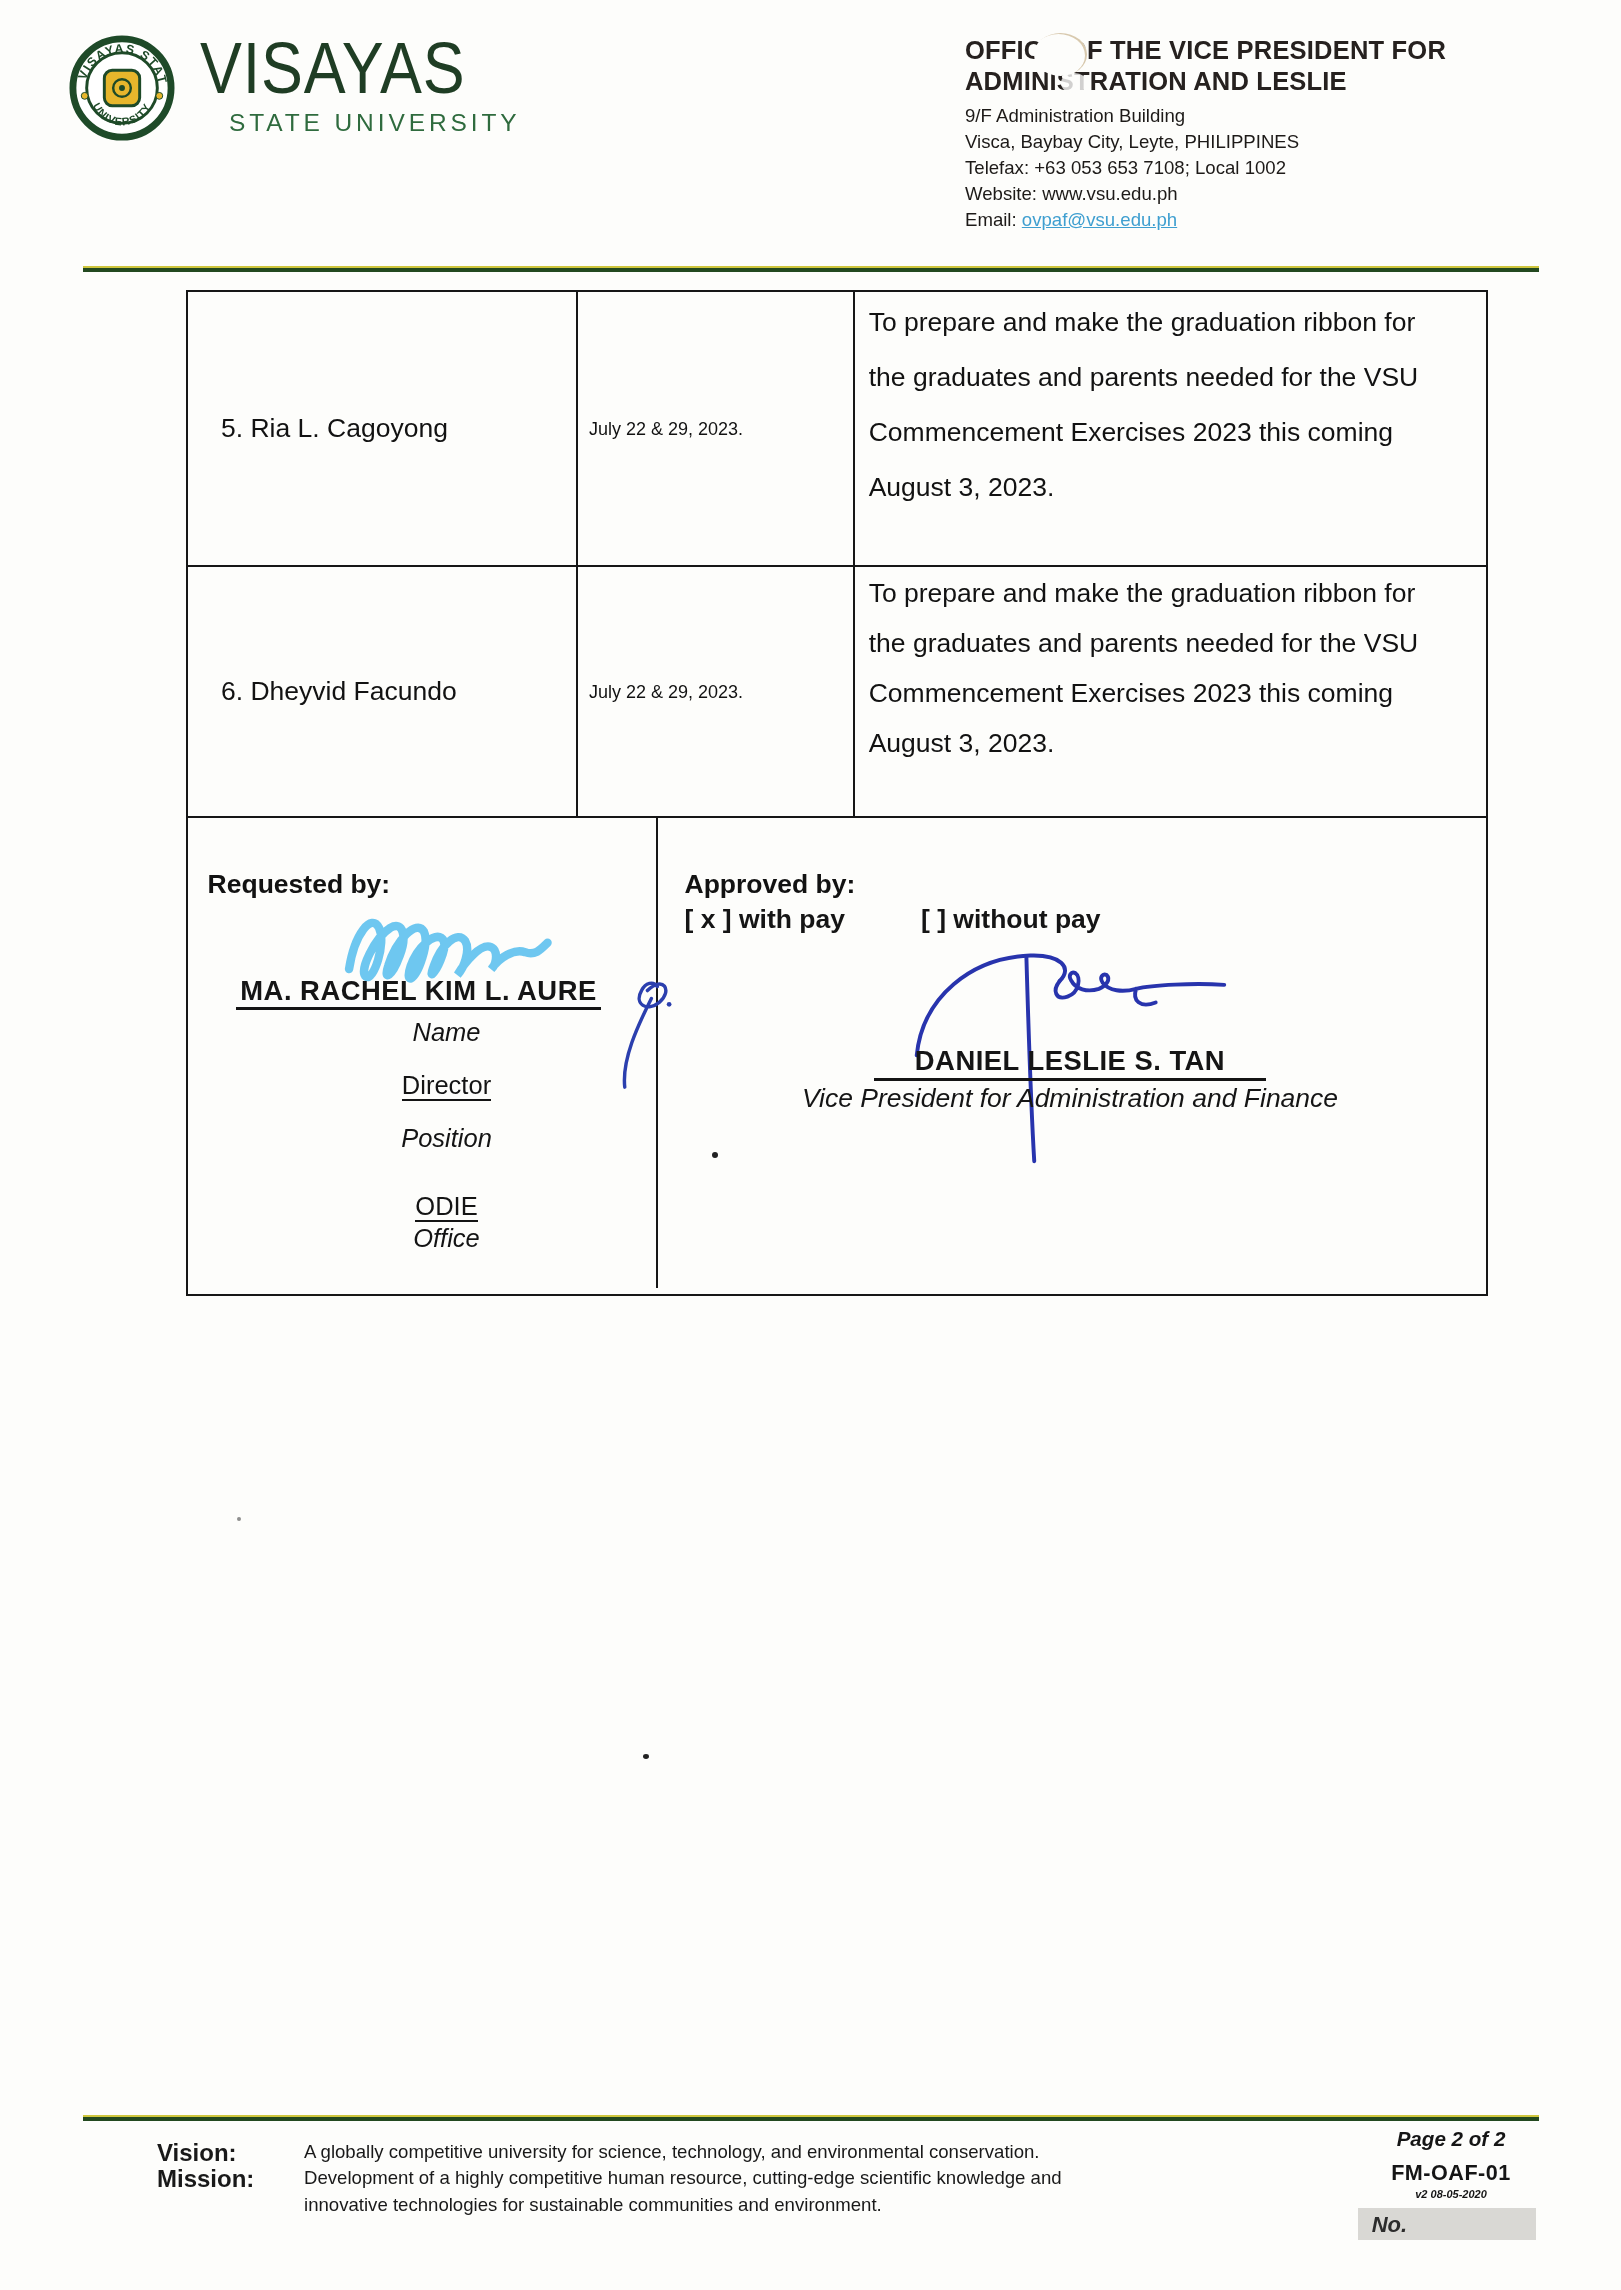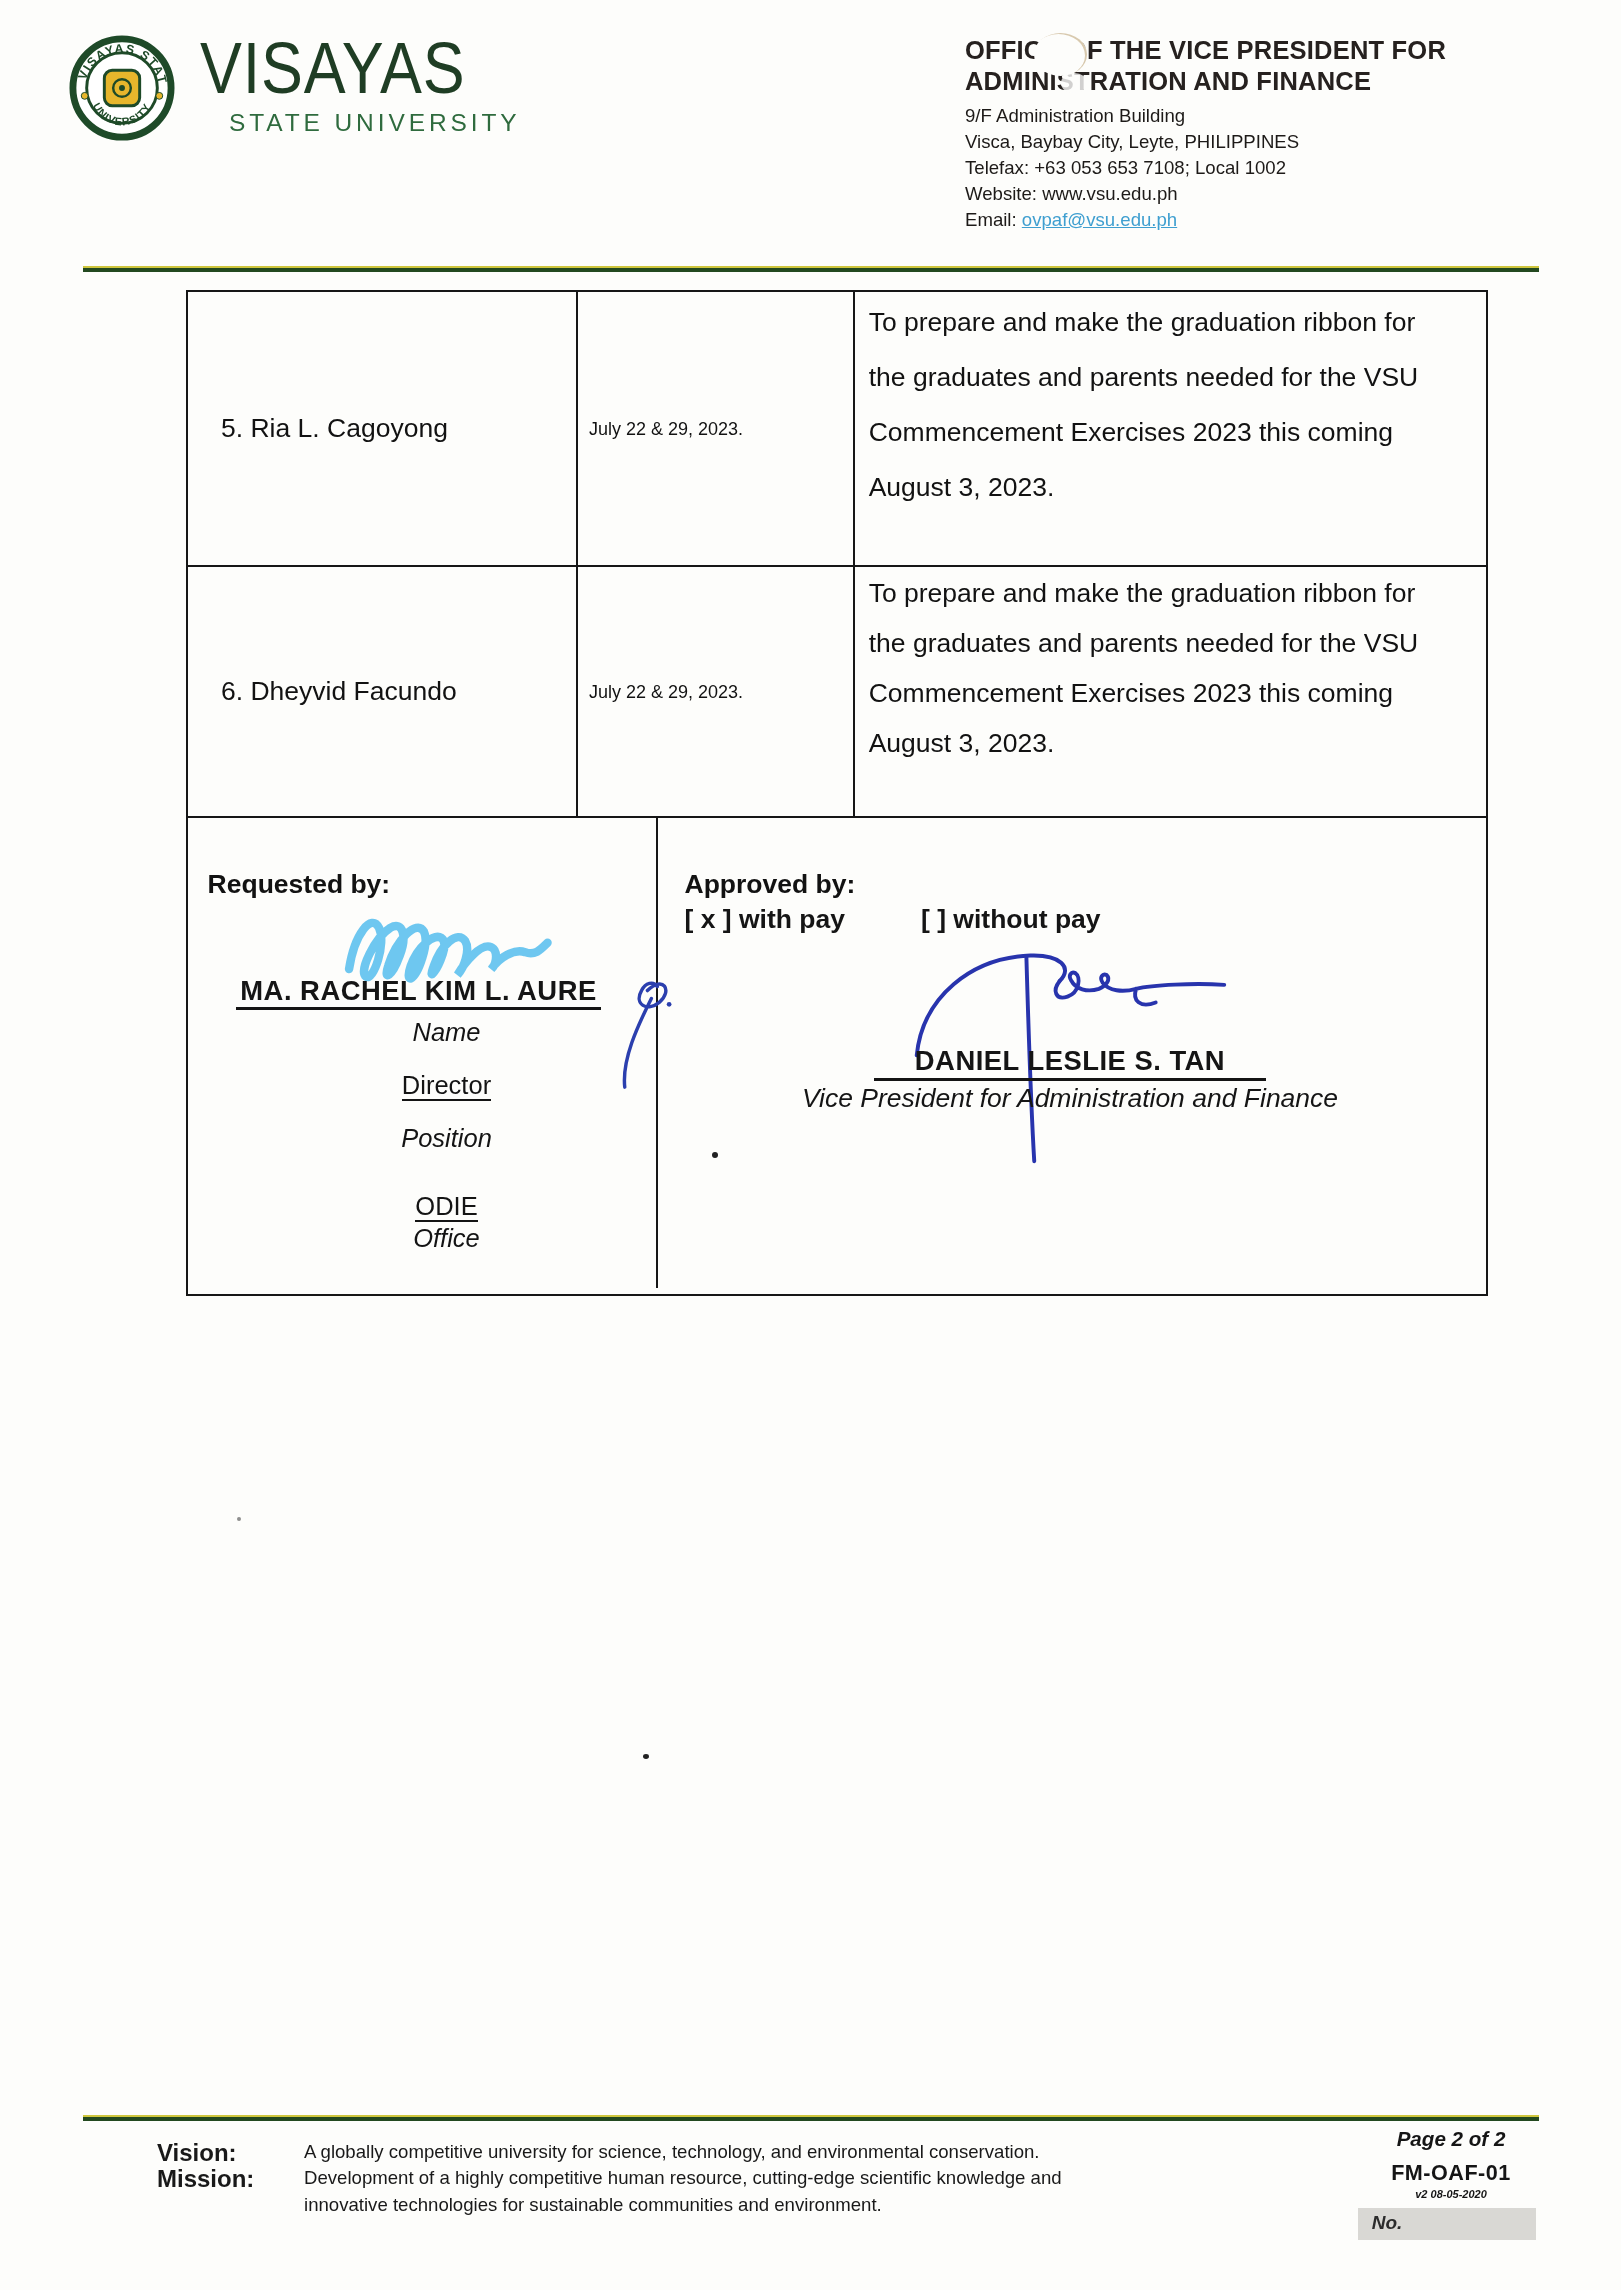--- a/index.html
+++ b/index.html
@@ -81,21 +81,21 @@
   .sig-svg { position:absolute; }
 
   
   .foot-label { position:absolute; left:157px; font-weight:700; font-size:24px; color:#191919; }
   .foot-text  { position:absolute; left:304px; width:794px; font-size:18.6px; line-height:26.5px; color:#191919; }
   .foot-right { position:absolute; left:1358px; top:2127px; width:186px; text-align:center; }
   .fr-page { font-weight:700; font-style:italic; font-size:20.6px; }
   .fr-code { font-weight:700; font-size:21.6px; margin-top:8.8px; letter-spacing:0.5px; }
   .fr-ver  { font-weight:700; font-style:italic; font-size:11px; margin-top:2px; }
   .no-box  { margin-top:7.8px; width:178px; height:32px; background:#d9d8d4;
-             font-style:italic; font-weight:700; font-size:19px; color:#2c2c2c;
+             font-style:italic; font-weight:700; font-size:22px; color:#2c2c2c;
              text-align:left; padding:4.9px 0 0 13.7px; }
 
   .speck { position:absolute; background:#222; border-radius:50%; }
 </style>
 </head>
 <body>
 
 <div class="page">
 
   <div class="seal">
@@ -120,21 +120,21 @@
     </svg>
   </div>
 
   <div class="wordmark">
     <div class="big">VISAYAS</div>
     <div class="sub">STATE UNIVERSITY</div>
   </div>
 
   <div class="office-block">
     <div class="office-title">OFFICE OF THE VICE PRESIDENT FOR</div>
-    <div class="office-title">ADMINISTRATION AND FINANCE</div>
+    <div class="office-title">ADMINISTRATION AND LESLIE</div>
     <div class="contact">
       <div>9/F Administration Building</div>
       <div>Visca, Baybay City, Leyte, PHILIPPINES</div>
       <div>Telefax: +63 053 653 7108; Local 1002</div>
       <div><span class="lbl">Website: </span><span>www.vsu.edu.ph</span></div>
       <div><span class="lbl">Email: </span><span class="email-link">ovpaf@vsu.edu.ph</span></div>
     </div>
   </div>
   <div class="blotch b1"></div>
   <div class="blotch b2"></div>

